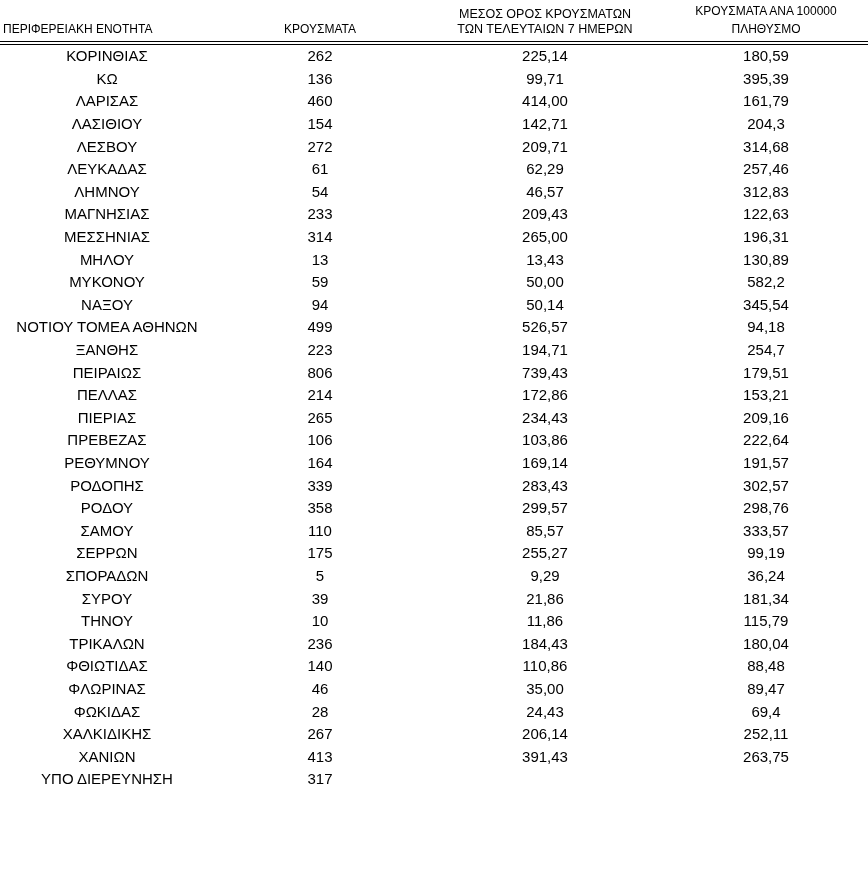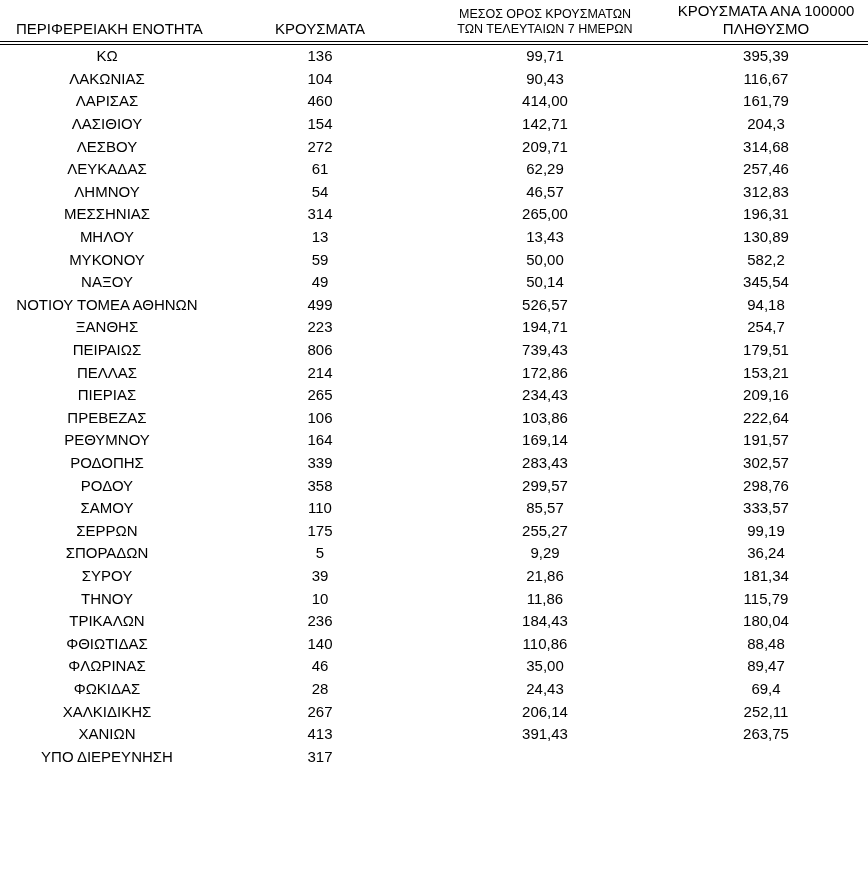--- a/index.html
+++ b/index.html
@@ -20,29 +20,29 @@
     width: 868px;
   }
   col.c-region  { width: 214px; }
   col.c-cases   { width: 212px; }
   col.c-avg7    { width: 238px; }
   col.c-per100k { width: 204px; }
 
   thead th {
     vertical-align: bottom;
     font-weight: normal;
-    font-size: 15px;
+    font-size: 12px;
     line-height: 18px;
     padding: 2px 0 3px 0;
     border-bottom: 4px double #000000;
     text-align: center;
   }
   thead th.h-region {
     text-align: left;
-    padding-left: 16px;
+    padding-left: 3px;
   }
   thead th.h-avg7 {
     font-size: 12.5px;
     line-height: 15px;
     padding-bottom: 4px;
   }
   thead th .hline { display: block; }
 
   tbody td {
     font-size: 15px;
@@ -73,32 +73,32 @@
         <span class="hline">ΤΩΝ ΤΕΛΕΥΤΑΙΩΝ 7 ΗΜΕΡΩΝ</span>
       </th>
       <th class="h-per100k">
         <span class="hline">ΚΡΟΥΣΜΑΤΑ ΑΝΑ 100000</span>
         <span class="hline">ΠΛΗΘΥΣΜΟ</span>
       </th>
     </tr>
   </thead>
   <tbody>
       <tr>
+        <td>ΚΟΡΙΝΘΙΑΣ</td>
+        <td>262</td>
+        <td>225,14</td>
+        <td>180,59</td>
+      </tr>
+      <tr>
         <td>ΚΩ</td>
         <td>136</td>
         <td>99,71</td>
         <td>395,39</td>
       </tr>
       <tr>
-        <td>ΛΑΚΩΝΙΑΣ</td>
-        <td>104</td>
-        <td>90,43</td>
-        <td>116,67</td>
-      </tr>
-      <tr>
         <td>ΛΑΡΙΣΑΣ</td>
         <td>460</td>
         <td>414,00</td>
         <td>161,79</td>
       </tr>
       <tr>
         <td>ΛΑΣΙΘΙΟΥ</td>
         <td>154</td>
         <td>142,71</td>
         <td>204,3</td>
@@ -115,40 +115,46 @@
         <td>62,29</td>
         <td>257,46</td>
       </tr>
       <tr>
         <td>ΛΗΜΝΟΥ</td>
         <td>54</td>
         <td>46,57</td>
         <td>312,83</td>
       </tr>
       <tr>
+        <td>ΜΑΓΝΗΣΙΑΣ</td>
+        <td>233</td>
+        <td>209,43</td>
+        <td>122,63</td>
+      </tr>
+      <tr>
         <td>ΜΕΣΣΗΝΙΑΣ</td>
         <td>314</td>
         <td>265,00</td>
         <td>196,31</td>
       </tr>
       <tr>
         <td>ΜΗΛΟΥ</td>
         <td>13</td>
         <td>13,43</td>
         <td>130,89</td>
       </tr>
       <tr>
         <td>ΜΥΚΟΝΟΥ</td>
         <td>59</td>
         <td>50,00</td>
         <td>582,2</td>
       </tr>
       <tr>
         <td>ΝΑΞΟΥ</td>
-        <td>49</td>
+        <td>94</td>
         <td>50,14</td>
         <td>345,54</td>
       </tr>
       <tr>
         <td>ΝΟΤΙΟΥ ΤΟΜΕΑ ΑΘΗΝΩΝ</td>
         <td>499</td>
         <td>526,57</td>
         <td>94,18</td>
       </tr>
       <tr>

